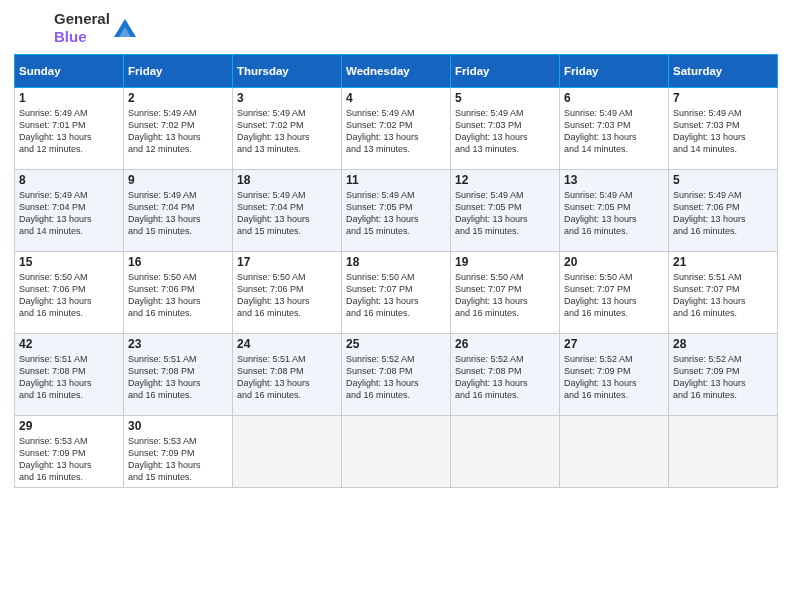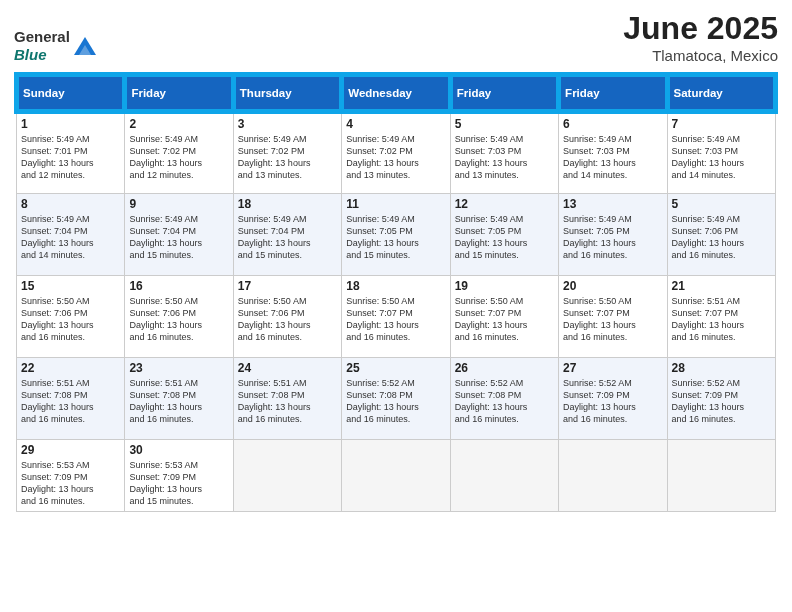--- a/index.html
+++ b/index.html
@@ -11,22 +11,23 @@
       overflow: hidden;
     }
     .page {
       width: 792px;
       height: 612px;
       padding: 10px 14px;
     }
     .header {
       display: flex;
       justify-content: space-between;
-      align-items: flex-end;
+      align-items: center;
       margin-bottom: 8px;
+      margin-left: 40px;
     }
     .logo {
       display: flex;
       align-items: center;
     }
     .title-block {
       text-align: right;
     }
     .month-title {
       font-size: 32px;
@@ -42,21 +43,21 @@
       border-collapse: collapse;
       table-layout: fixed;
     }
     .calendar-table th {
       background: #1565c0;
       color: #fff;
       font-size: 11.5px;
       font-weight: bold;
       padding: 10px 4px;
       text-align: left;
-      border: 5px solid #0ea5e9;
+      border: 1px solid #0ea5e9;
     }
     .calendar-table td {
       border: 1px solid #ccc;
       vertical-align: top;
       padding: 3px 4px;
       font-size: 9.5px;
       color: #333;
       background: #fff;
       height: 82px;
     }
@@ -84,32 +85,28 @@
   </style>
 </head>
 <body>
 
 <div class="page">
   <div class="header">
     <div class="logo">
   <div style="display:flex;align-items:center;">
     <div style="font-size:15px;font-weight:bold;line-height:1.2;margin-right:4px;">
       <span style="color:#333;">General</span><br>
-      <span style="color:#0f766e;font-style:italic;">Blue</span>
+      <span style="color:#8b5cf6;">Blue</span>
     </div>
     <svg width="22" height="22" viewBox="0 0 22 22">
       <polygon points="11,2 22,20 0,20" fill="#1976d2"></polygon>
       <polygon points="5,20 11,10 17,20" fill="#fff" opacity="0.3"></polygon>
     </svg>
   </div>
 </div>
-    <div class="title-block">
-      <div class="month-title">June 2025</div>
-      <div class="location">Tlamatoca, Mexico</div>
-    </div>
   </div>
 
   <table class="calendar-table">
     <thead>
       <tr>
         <th>Sunday</th>
         <th>Friday</th>
         <th>Thursday</th>
         <th>Wednesday</th>
         <th>Friday</th>
@@ -266,21 +263,21 @@
           <td>
             <span class="day-num">21</span>
             <div class="cell-info" style="white-space: pre-line;">Sunrise: 5:51 AM
 Sunset: 7:07 PM
 Daylight: 13 hours
 and 16 minutes.</div>
           </td>
         </tr>
         <tr class="row-even">
           <td>
-            <span class="day-num">22</span>
+            <span class="day-num">42</span>
             <div class="cell-info" style="white-space: pre-line;">Sunrise: 5:51 AM
 Sunset: 7:08 PM
 Daylight: 13 hours
 and 16 minutes.</div>
           </td>
           <td>
             <span class="day-num">23</span>
             <div class="cell-info" style="white-space: pre-line;">Sunrise: 5:51 AM
 Sunset: 7:08 PM
 Daylight: 13 hours

